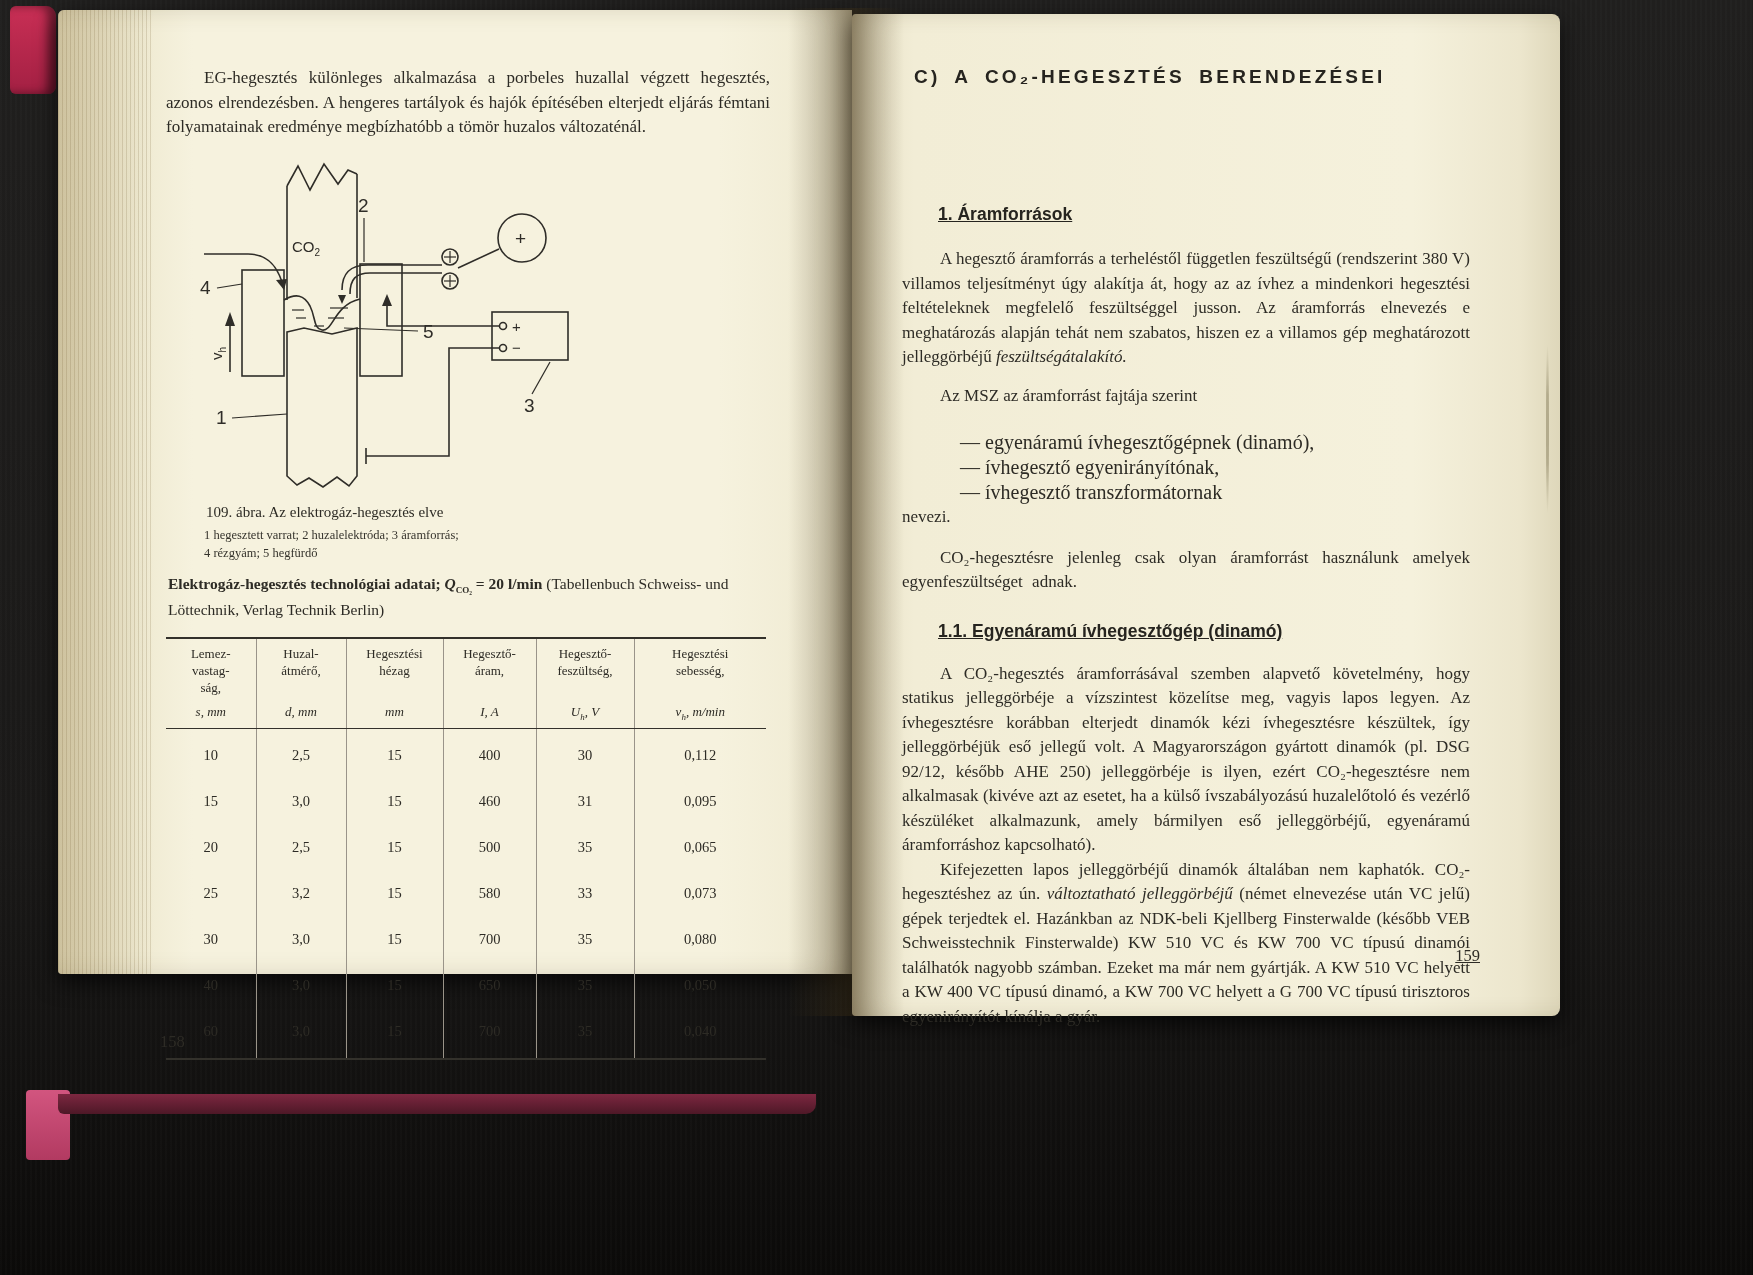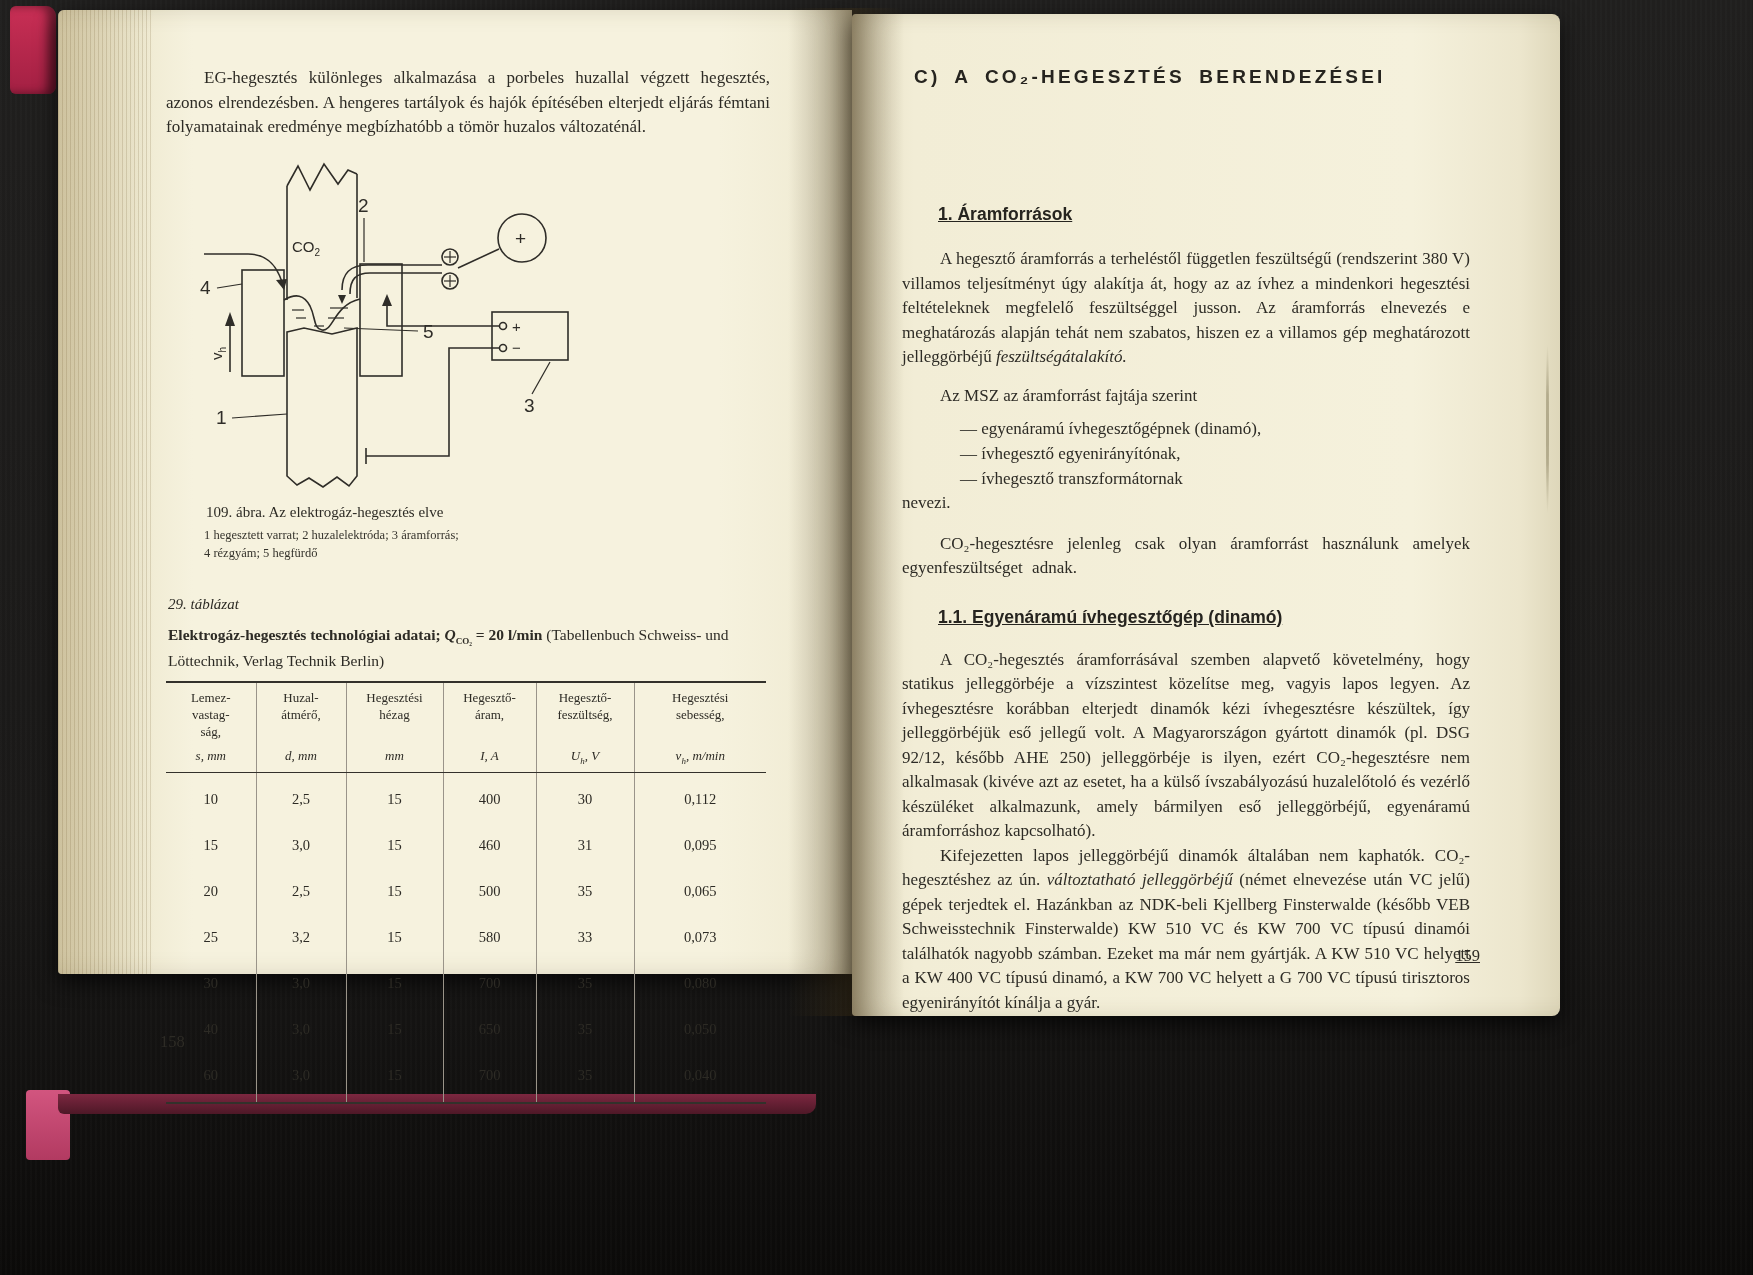--- a/index.html
+++ b/index.html
@@ -69,21 +69,21 @@
   .dstroke { stroke:#2f2d28; stroke-width:1.6; fill:none; }
   .dthin   { stroke:#2f2d28; stroke-width:1.2; fill:none; }
   .dfill   { fill:#2f2d28; stroke:none; }
   .dlabel  { font-family:"Liberation Sans","DejaVu Sans",sans-serif; font-size:19px; fill:#2f2d28; }
   .dlabel-sm { font-family:"Liberation Sans","DejaVu Sans",sans-serif; font-size:15px; fill:#2f2d28; }
   .fig-caption { margin:12px 0 0 40px; font-size:15px; }
   .fig-legend  { margin:5px 0 0 38px; font-size:12.5px; line-height:1.45; color:#35332c; }
   .table-label { margin:34px 0 0 2px; font-style:italic; font-size:15px; }
   .table-title { margin:10px 0 0 2px; font-size:15.5px; line-height:1.55; }
   .table-title sub { font-size:9px; }
-  .data-table { width:600px; margin-top:8px; border-collapse:collapse;
+  .data-table { width:600px; margin-top:15px; border-collapse:collapse;
     border-top:2px solid #33312b; border-bottom:2px solid #33312b; }
   .data-table th { font-weight:normal; font-size:13px; padding:7px 4px 6px; vertical-align:top;
     border-bottom:1.5px solid #33312b; }
   .data-table th + th, .data-table td + td { border-left:1px solid #9a9489; }
   .th-flex { display:flex; flex-direction:column; justify-content:space-between; height:76px; }
   .th-top { white-space:pre-line; text-align:center; line-height:1.3; }
   .th-sym { text-align:center; font-size:13px; font-style:italic; }
   .th-sym sub { font-size:9px; }
   .data-table td { text-align:center; font-size:14.5px; padding:12px 4px; line-height:22px; }
   .data-table tbody tr:first-child td { padding-top:15px; }
@@ -102,21 +102,21 @@
     margin-left:12px; color:#26241f;
   }
   .sec-heading {
     font-family:"Liberation Sans","DejaVu Sans",sans-serif;
     font-weight:bold; font-size:17.5px; color:#26241f;text-decoration:underline;
   }
   .h-s1  { margin:116px 0 0 36px; }
   .h-s11 { margin:26px 0 0 36px; }
   .mt22 { margin-top:22px; } .mt14 { margin-top:14px; }
   .mt20 { margin-top:20px; } .mt16 { margin-top:16px; }
-  .msz-list { list-style:none; margin:8px 0 0 58px; font-size:17px; line-height:25px; }
+  .msz-list { list-style:none; margin:22px 0 0 58px; font-size:20px; line-height:25px; }
   .noindent { text-indent:0; }
   .loose { word-spacing:5px; }
 </style>
 </head>
 <body>
 
 <div class="backdrop"></div>
 <div class="red-top"></div>
 <div class="red-bottom"></div>
 <div class="maroon-edge"></div>
@@ -198,21 +198,20 @@
       <line class="dthin" x1="40" y1="258" x2="95" y2="254"></line>
       <text class="dlabel" x="24" y="264">1</text>
     </svg>
 
     <div class="fig-caption">109. ábra. Az elektrogáz-hegesztés elve</div>
     <div class="fig-legend">
       <div>1 hegesztett varrat; 2 huzalelektróda; 3 áramforrás;</div>
       <div>4 rézgyám; 5 hegfürdő</div>
     </div>
 
-    <div class="table-label">29. táblázat</div>
     <div class="table-title"><b>Elektrogáz-hegesztés technológiai adatai; </b><b><i>Q</i><sub>CO₂</sub><span> = 20 l/min </span></b><span>(Tabellenbuch</span><span> Schweiss- und Löttechnik, Verlag Technik Berlin)</span></div>
 
     <table class="data-table">
       <thead>
         <tr>
           <th>
               <div class="th-flex">
                 <div class="th-top">Lemez-
 vastag-
 ság,</div>

